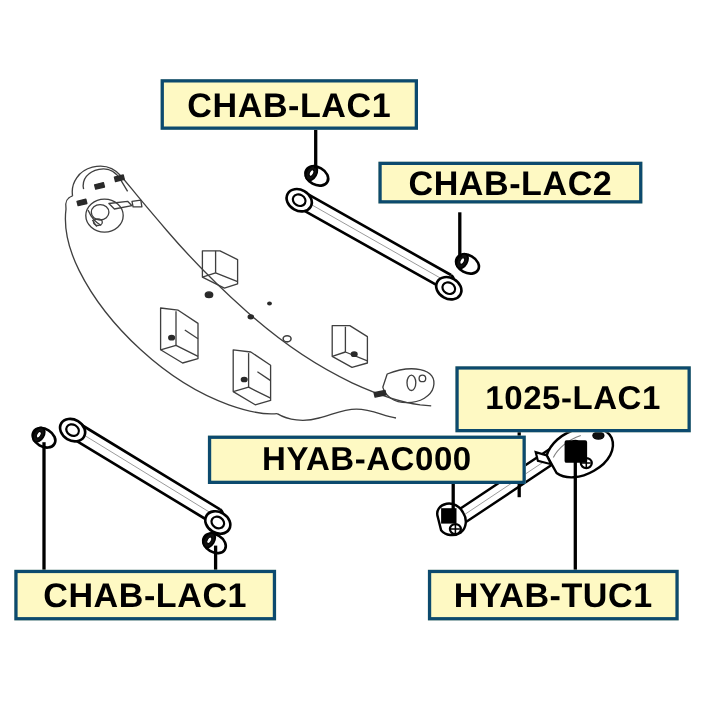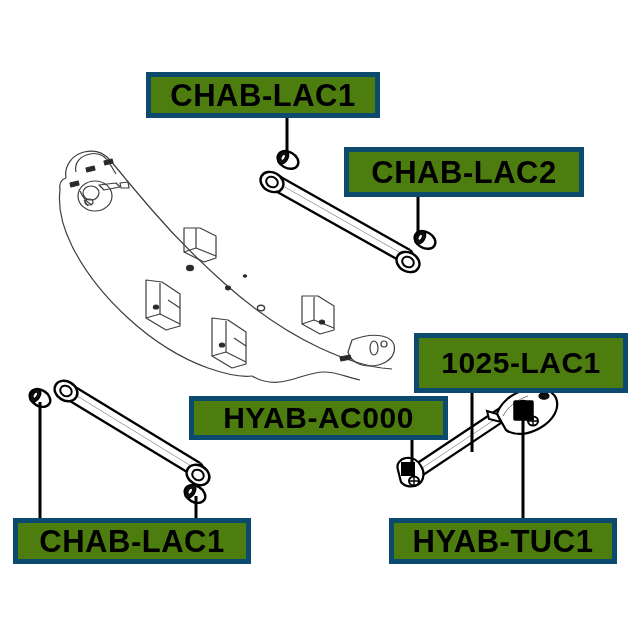--- a/index.html
+++ b/index.html
@@ -20,38 +20,38 @@
   #drawing-layer {
     position: absolute;
     left: 0;
     top: 0;
     width: 640px;
     height: 640px;
   }
   .part-label {
     position: absolute;
     box-sizing: border-box;
-    background: #4d7c0f;
-    border: 5px solid #0c4a6e;
+    background: #fef9c3;
+    border: 3px solid #0c4a6e;
     color: #000000;
     font-family: "Liberation Sans", sans-serif;
     font-weight: bold;
     letter-spacing: 0.5px;
     display: flex;
     align-items: center;
     justify-content: center;
     white-space: nowrap;
     line-height: 1;
     z-index: 5;
   }
   
   #label-chab-lac1-top   { left: 146px; top: 72px;  width: 234px; height: 46px; font-size: 31px; }
-  #label-chab-lac2       { left: 344px; top: 147px; width: 240px; height: 50px; font-size: 31px; }
+  #label-chab-lac2       { left: 344px; top: 147px; width: 240px; height: 38px; font-size: 31px; }
   #label-1025-lac1       { left: 414px; top: 333px; width: 214px; height: 60px; font-size: 30px; }
-  #label-hyab-ac000      { left: 189px; top: 396px; width: 259px; height: 44px; font-size: 30px; }
+  #label-hyab-ac000      { left: 189px; top: 396px; width: 289px; height: 44px; font-size: 30px; }
   #label-chab-lac1-bot   { left: 13px;  top: 518px; width: 238px; height: 46px; font-size: 31px; }
   #label-hyab-tuc1       { left: 389px; top: 518px; width: 228px; height: 46px; font-size: 31px; }
 </style>
 </head>
 <body>
 
 <div id="diagram-root">
 
   <svg id="drawing-layer" viewBox="0 0 640 640" xmlns="http://www.w3.org/2000/svg">
 

